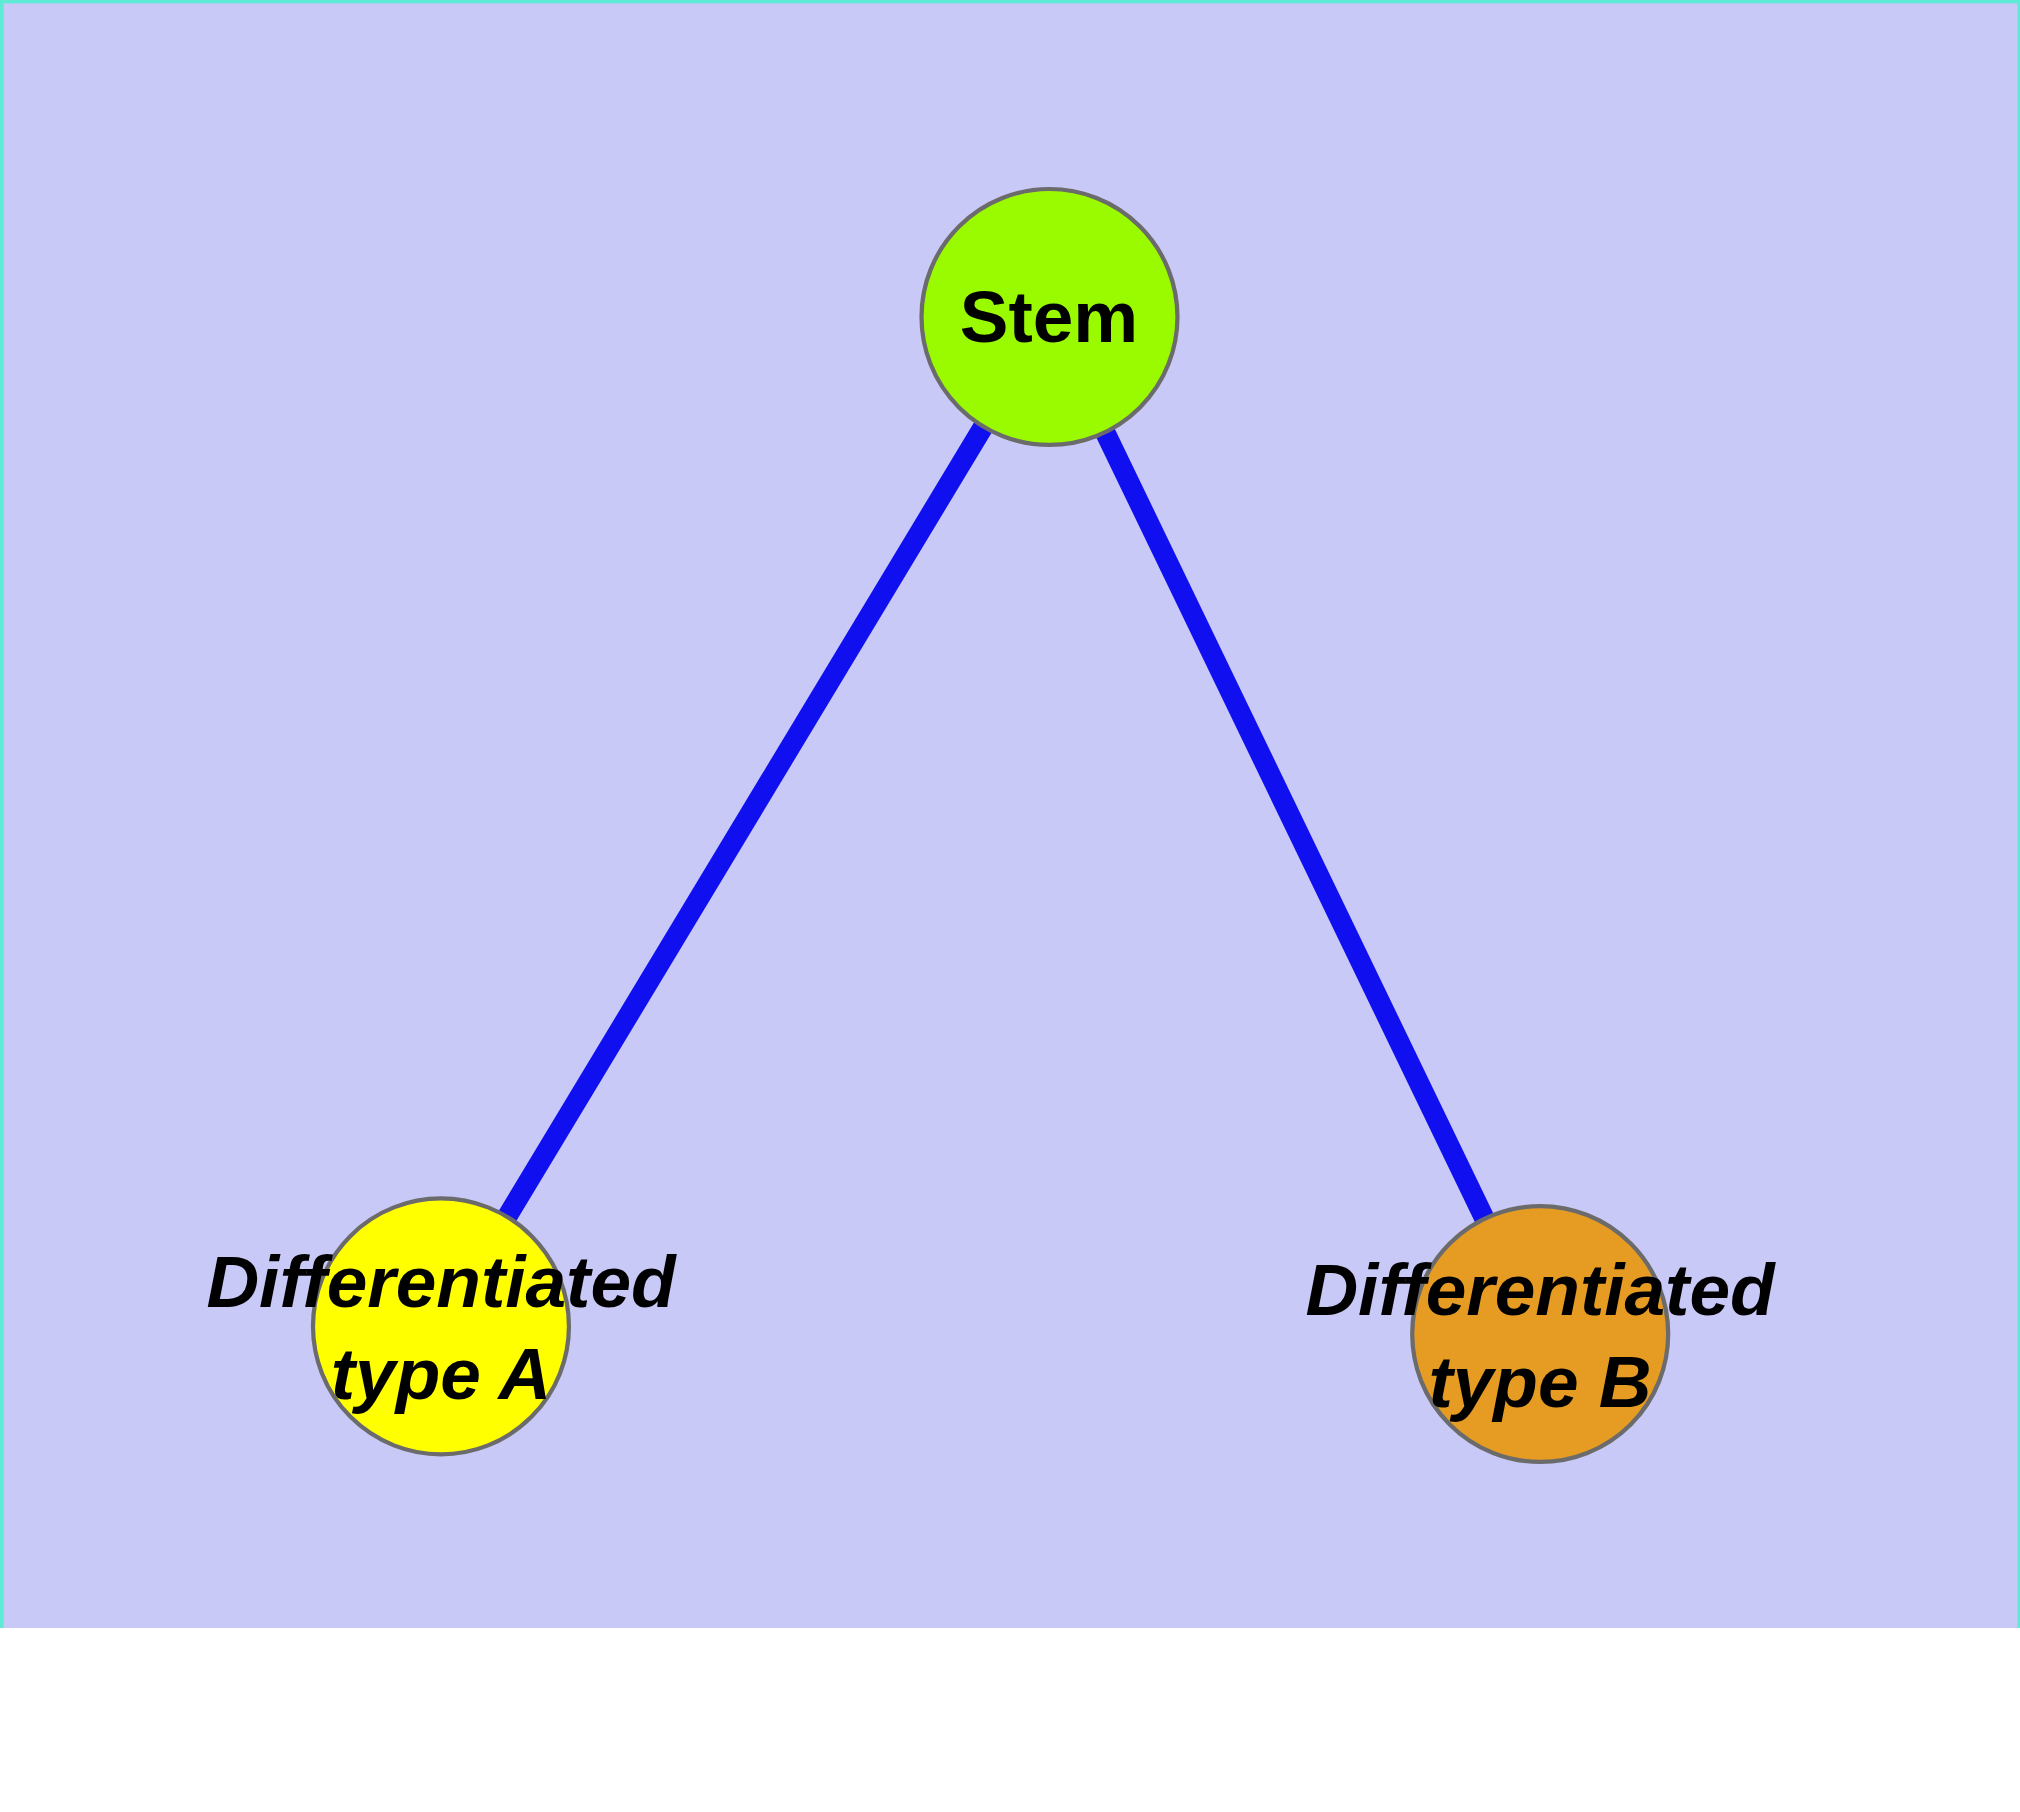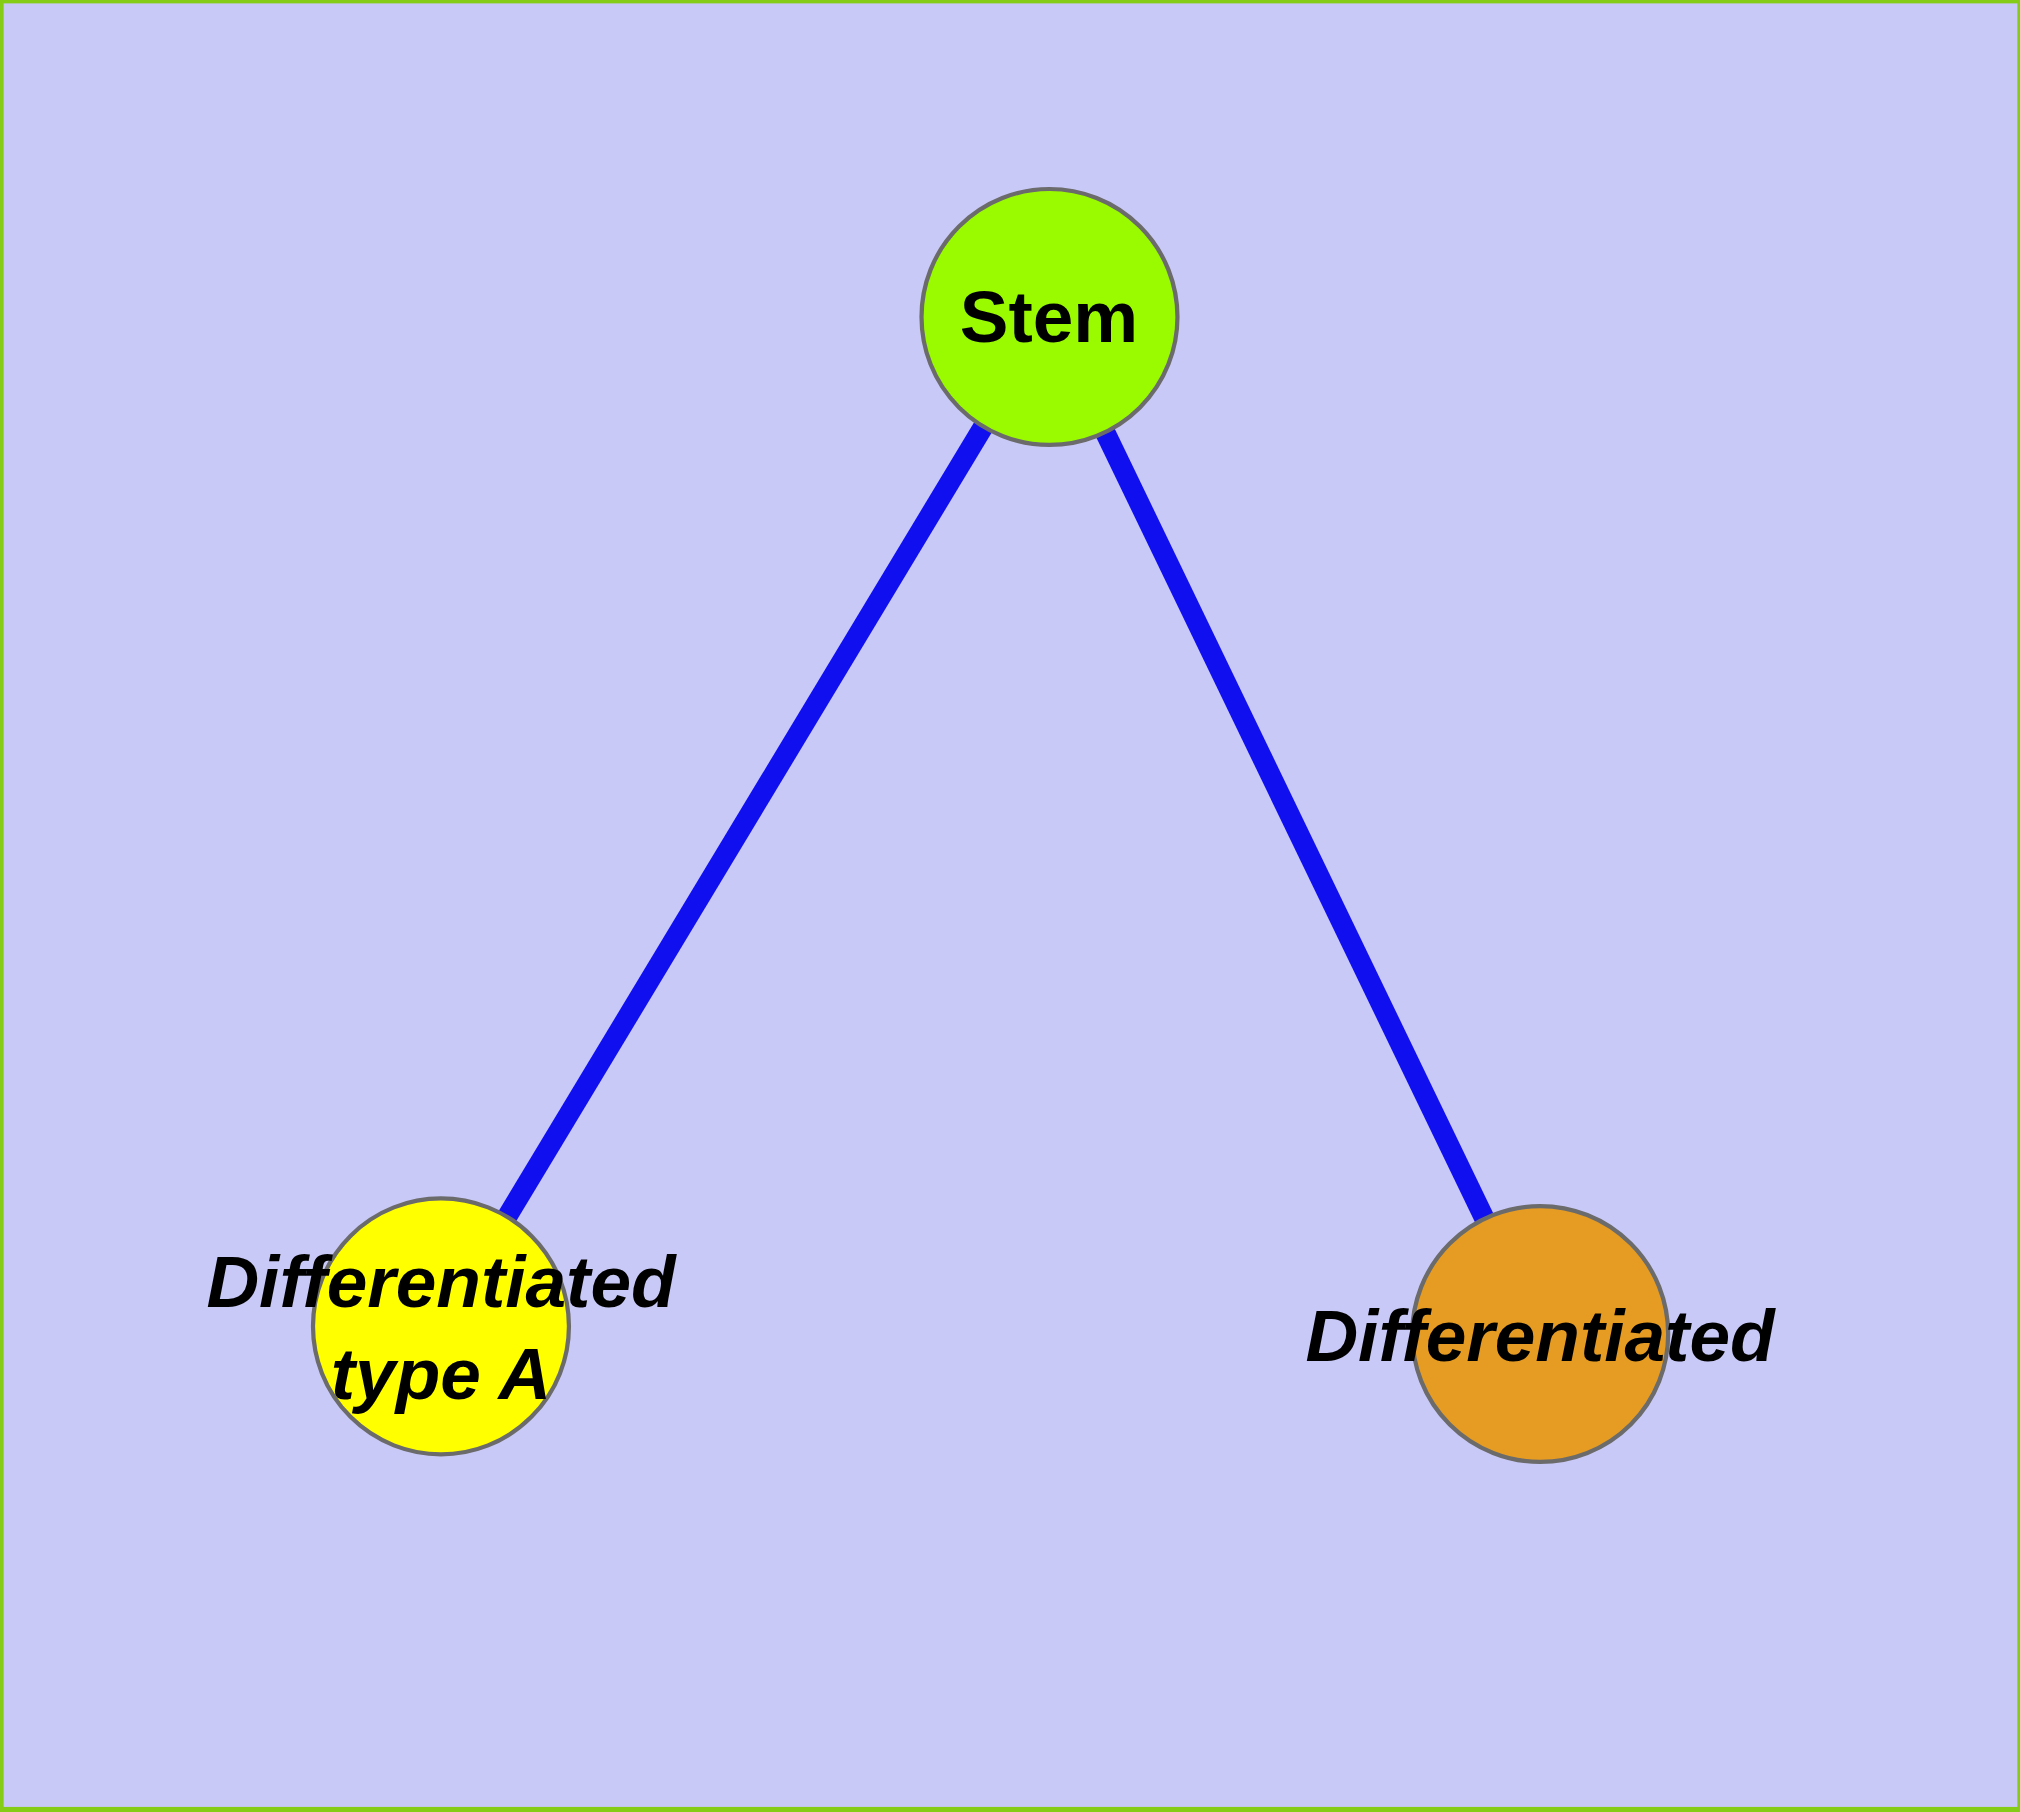--- a/index.html
+++ b/index.html
@@ -3,22 +3,22 @@
 <meta charset="utf-8">
 <style>
   html, body {
     margin: 0;
     padding: 0;
     background: #FFFFFF;
   }
   #stage {
     position: relative;
     width: 2021px;
-    height: 1812px;
-    background: #84cc16;
+    height: 1628px;
+    background: #5eead4;
     overflow: hidden;
     font-family: "Liberation Sans", sans-serif;
   }
   #plot-svg {
     position: absolute;
     left: 0;
     top: 0;
     width: 2021px;
     height: 1812px;
     display: block;
@@ -57,16 +57,17 @@
 
   <div class="node-label" style="left:1049px; top:317px;">Stem</div>
 
   <div class="node-label" style="left:441px; top:1328px;">
     <span class="line">Differentiated</span>
     <span class="line">type A</span>
   </div>
 
   <div class="node-label" style="left:1540px; top:1336px;">
     <span class="line">Differentiated</span>
+    <span class="line">type B</span>
   </div>
 
 </div>
 
 
 </body></html>

